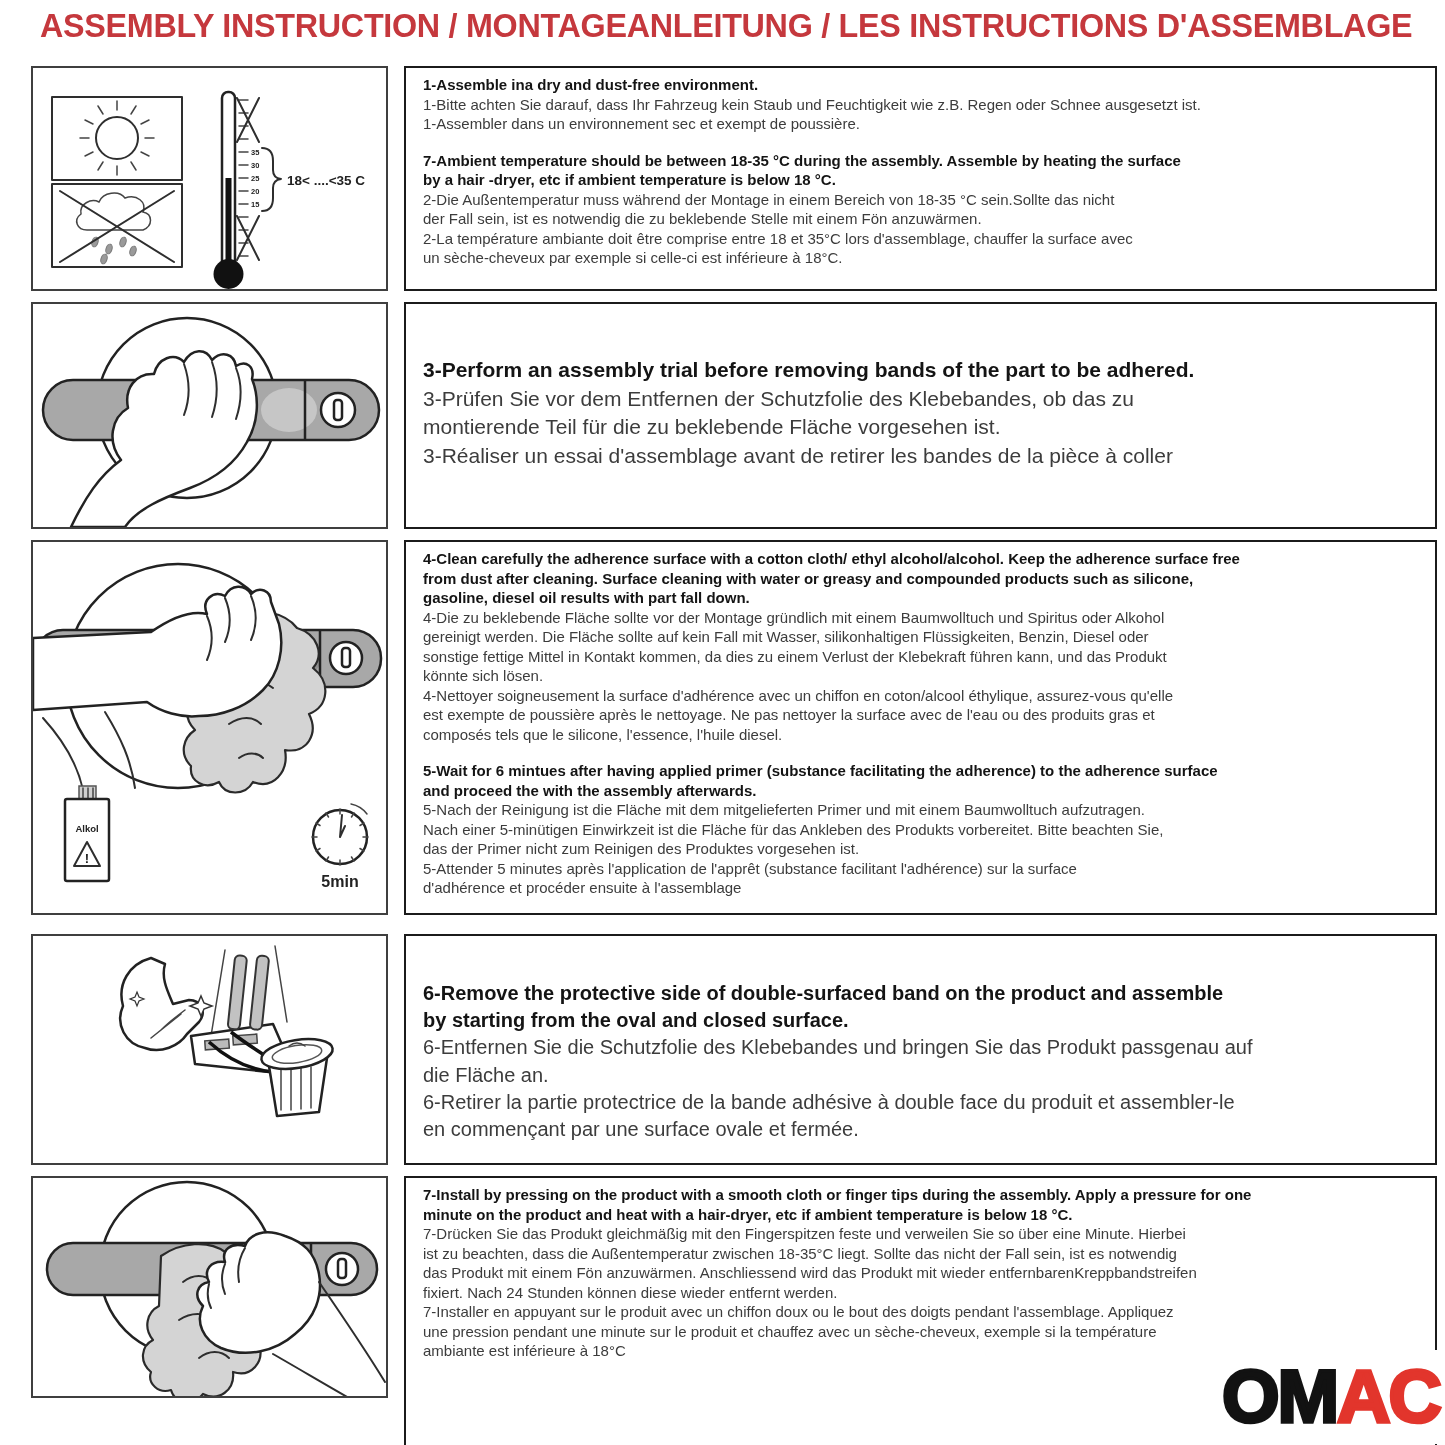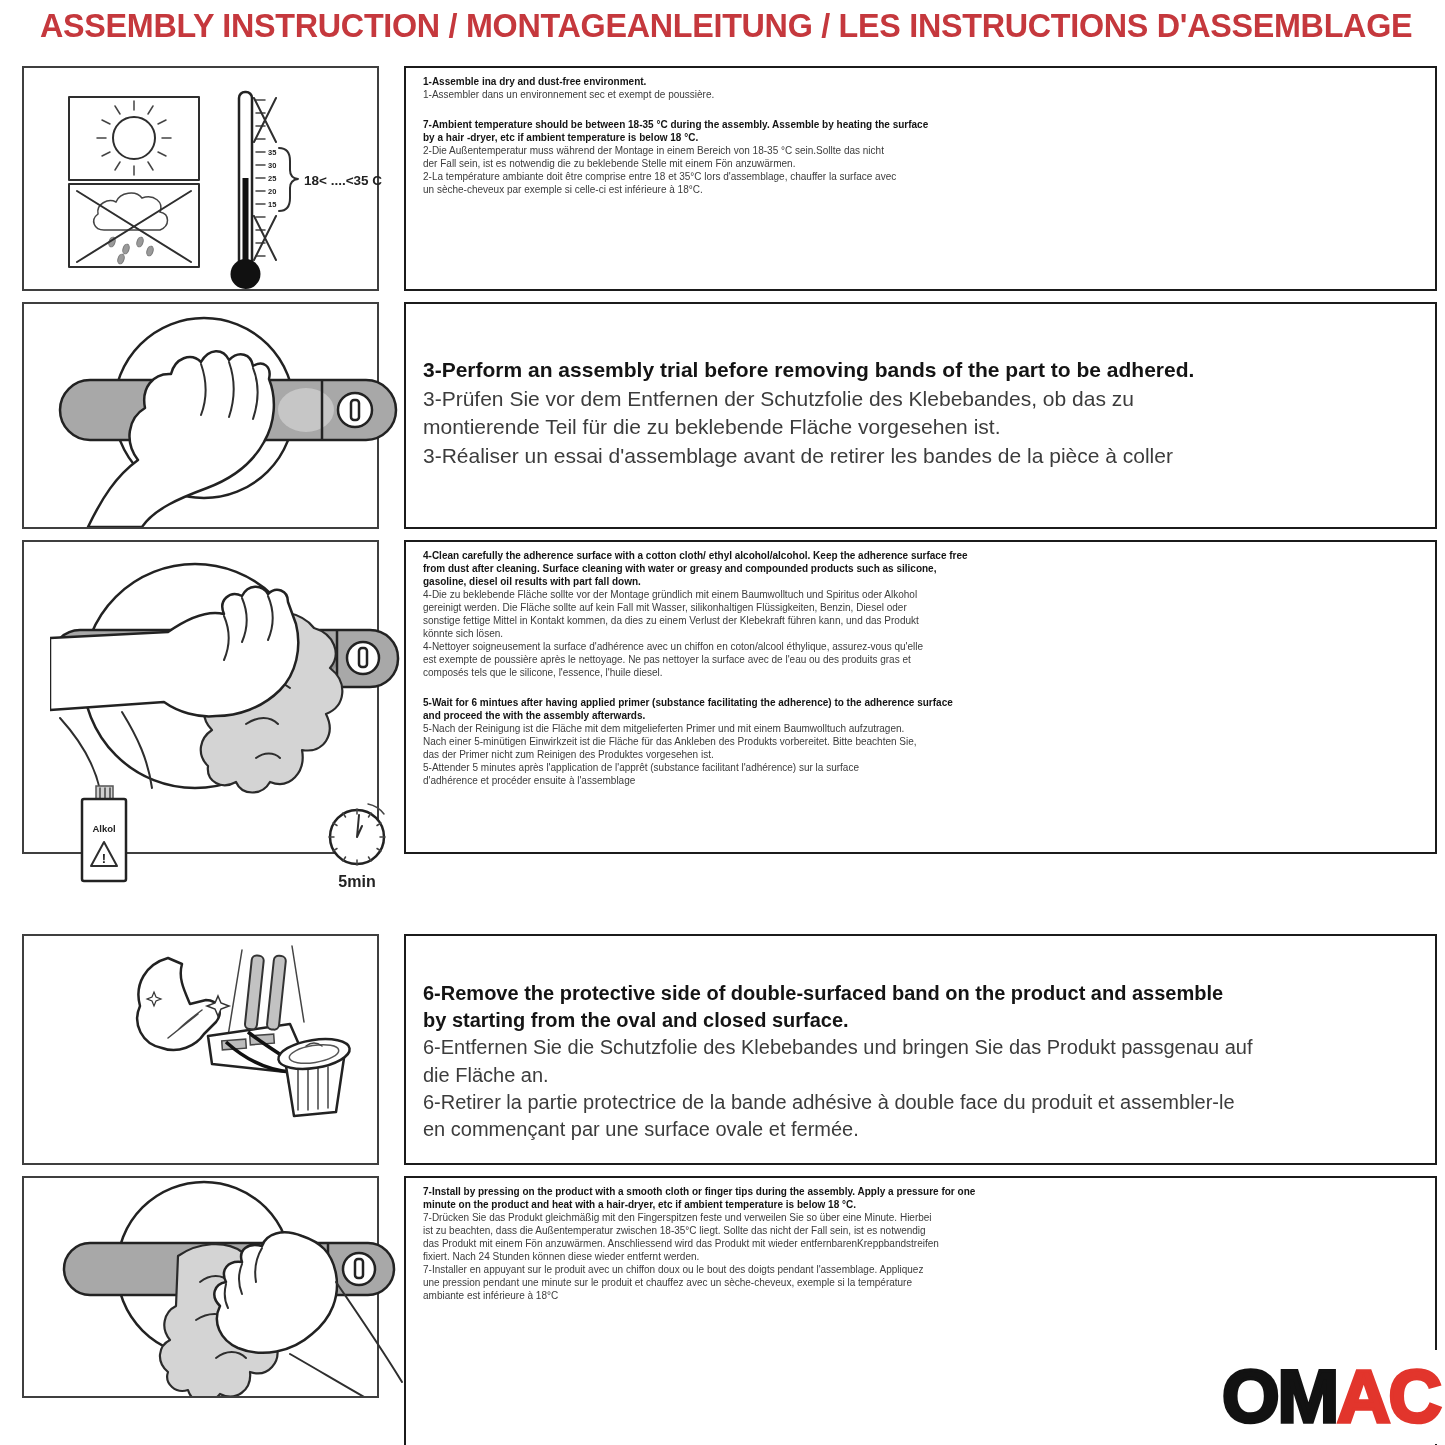--- a/index.html
+++ b/index.html
@@ -6,35 +6,35 @@
   body{
     width:1445px;height:1445px;position:relative;background:#ffffff;
     font-family:"Liberation Sans",sans-serif;overflow:hidden;
   }
   .title{
     position:absolute;left:40px;top:6px;font-size:34px;font-weight:bold;
     color:#c5383d;white-space:nowrap;letter-spacing:-0.3px;
     transform:scaleX(0.95);transform-origin:left top;
   }
   .imgbox{
-    position:absolute;left:22px;width:357px;background:#fff;
-    border:2px solid #3f3f3f;box-sizing:border-box;padding-left:26px;
+    position:absolute;left:31px;width:357px;background:#fff;
+    border:2px solid #3f3f3f;box-sizing:border-box;
   }
   .txtbox{
     position:absolute;left:404px;width:1033px;background:#fff;
     border:2px solid #1b1b1b;box-sizing:border-box;padding:7px 17px;
   }
-  .txtbox p{margin:0;font-size:10px;line-height:1.3;color:#3c3c3c;white-space:pre-line;}
+  .txtbox p{margin:0;font-size:15px;line-height:1.3;color:#3c3c3c;white-space:pre-line;}
   .txtbox p.b{font-weight:bold;color:#141414;}
   .txtbox p.gap{margin-top:17px;}
   .txtbox.big p{font-size:21px;line-height:1.36;}
   .txtbox.mid p{font-size:20px;line-height:1.36;}
   .r1{top:66px;height:225px;}
   .r2{top:302px;height:227px;}
-  .r3{top:540px;height:314px;}
+  .r3{top:540px;height:375px;}
   .r4{top:934px;height:231px;}
   .r5t{top:1176px;height:298px;}
   .r5i{top:1176px;height:222px;}
   .pt52{padding-top:52px;}
   .pt44{padding-top:44px;}
   svg{display:block;}
   .ln{stroke:#2e2e2e;stroke-width:2;fill:none;stroke-linecap:round;stroke-linejoin:round;}
   .lnthin{stroke:#444;stroke-width:1.5;fill:none;stroke-linecap:round;}
   .white{fill:#fff;stroke:#222;stroke-width:2.5;stroke-linejoin:round;}
   .grayfill{fill:#a8a8a8;stroke:#222;stroke-width:2.5;}
@@ -88,20 +88,21 @@
       <text class="svgtext" font-size="7.5" x="218" y="139">15</text>
       <path class="ln" d="M204,30 L226,74 M226,30 L204,74"></path>
       <path class="ln" d="M204,148 L226,192 M226,148 L204,192"></path>
       <path class="ln" stroke-width="2.2" d="M229,80 Q240,80 240,93 L240,102 Q240,110 248,111 Q240,112 240,120 L240,130 Q240,143 229,143"></path>
       <text class="svgtext" font-size="13.5" x="254" y="117">18&lt; ....&lt;35 C</text>
     </g>
   </svg>
 </div>
 <div class="txtbox r1">
   <p class="b">1-Assemble ina dry and dust-free environment.</p>
+  <p>1-Bitte achten Sie darauf, dass Ihr Fahrzeug kein Staub und Feuchtigkeit wie z.B. Regen oder Schnee ausgesetzt ist.</p>
   <p>1-Assembler dans un environnement sec et exempt de poussière.</p>
   <p class="b gap">7-Ambient temperature should be between 18-35 °C  during the assembly. Assemble by heating the surface
 by a hair -dryer, etc if ambient temperature is below 18 °C.</p>
   <p>2-Die Außentemperatur muss während der Montage in einem Bereich von 18-35 °C  sein.Sollte das nicht
 der Fall sein, ist es notwendig die zu beklebende Stelle mit einem Fön anzuwärmen.</p>
   <p>2-La température ambiante doit être comprise entre 18 et 35°C lors d'assemblage, chauffer la surface avec
 un sèche-cheveux par exemple si celle-ci est inférieure à 18°C.</p>
 </div>
 
 <div class="imgbox r2">

